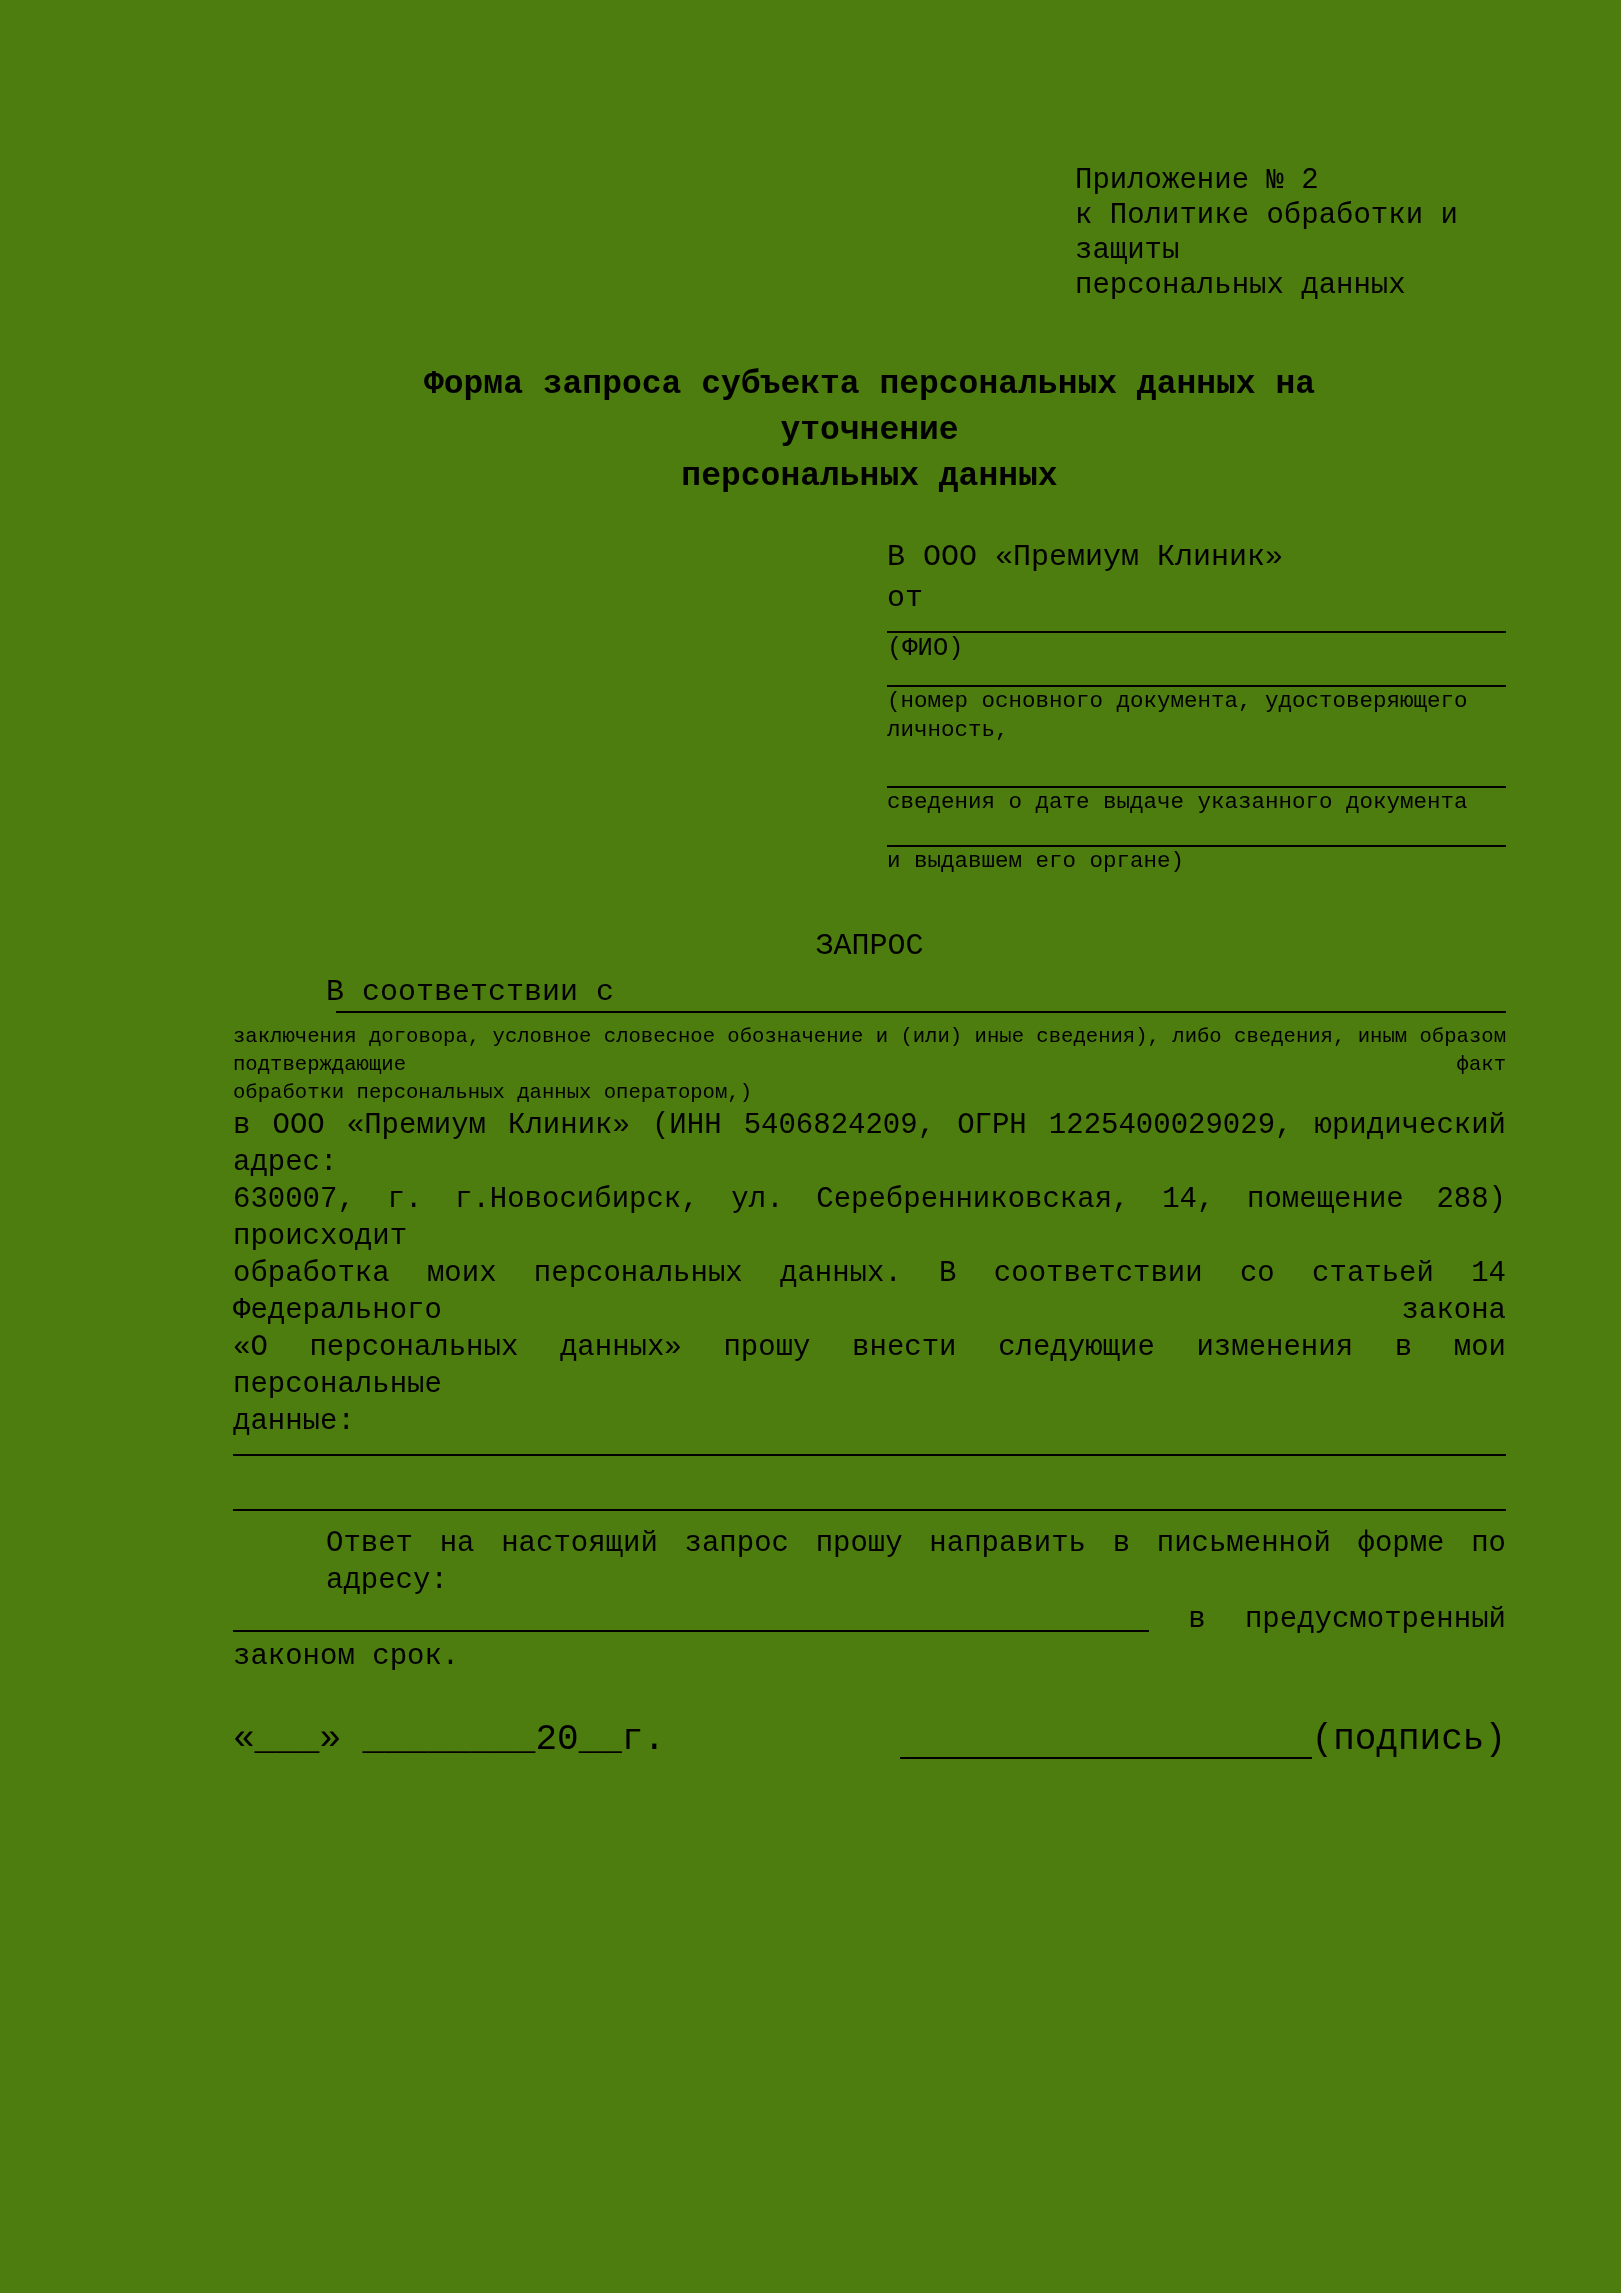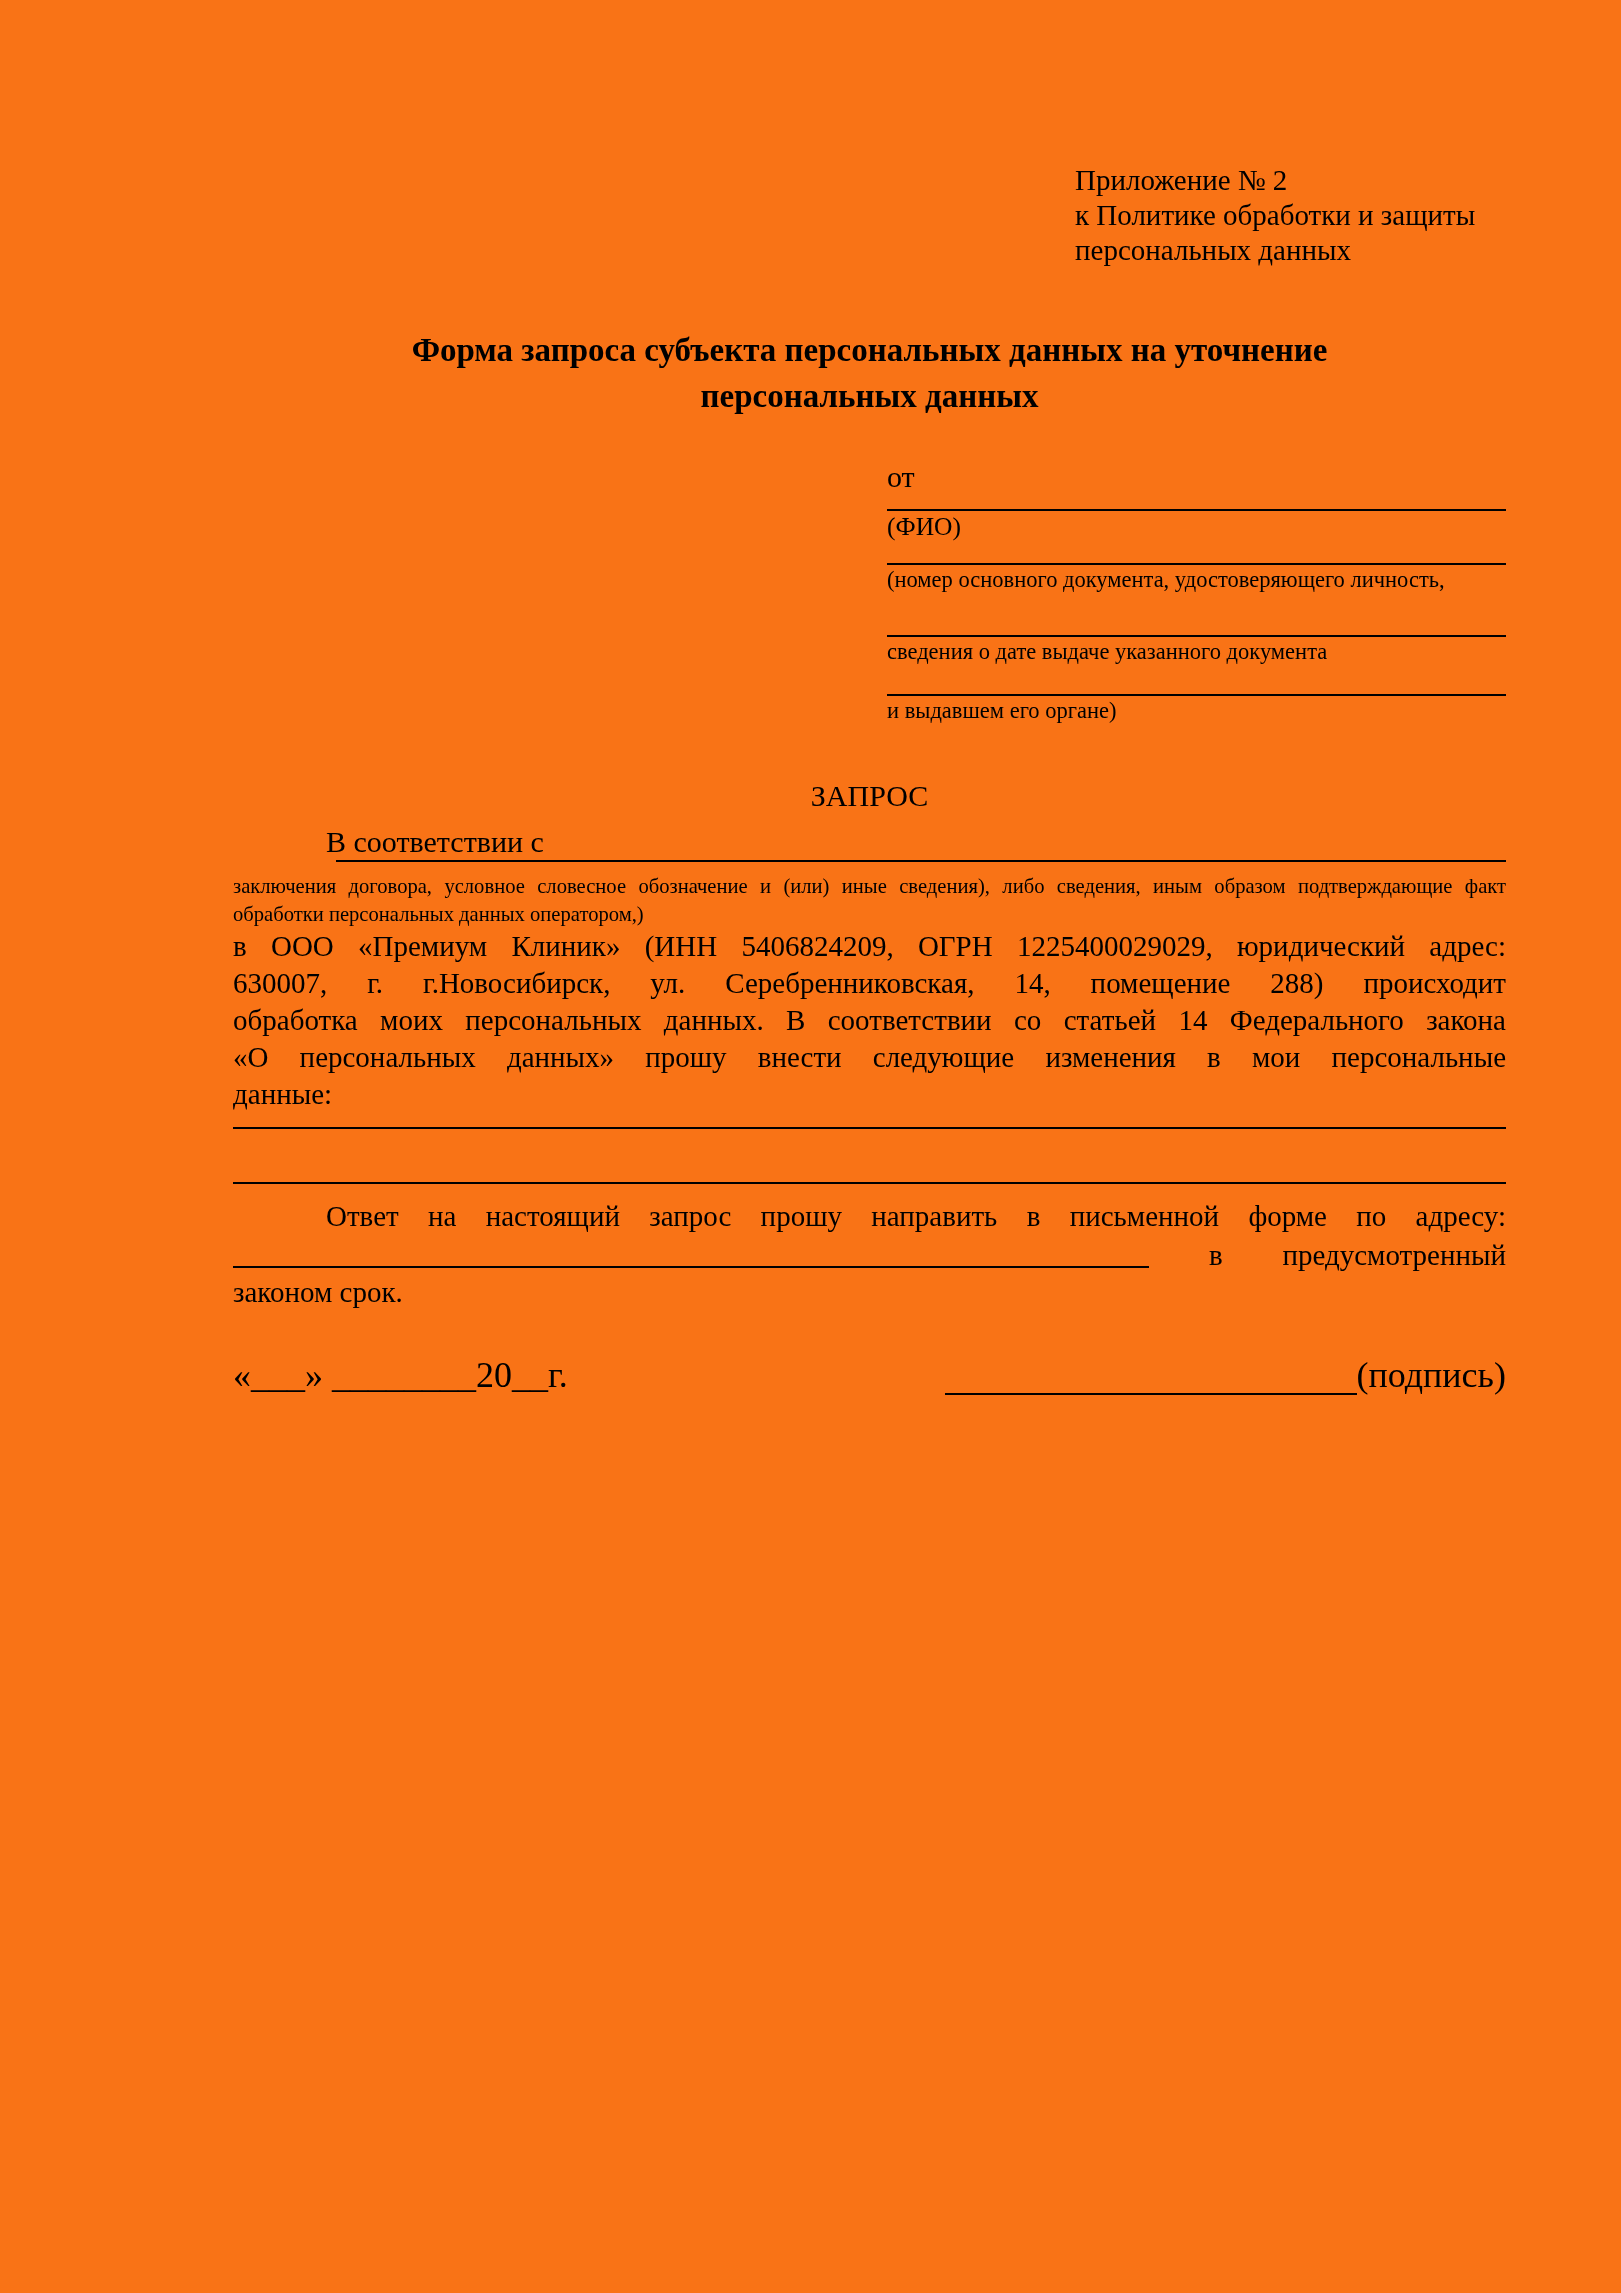--- a/index.html
+++ b/index.html
@@ -1,22 +1,22 @@
 <!DOCTYPE html>
 <html><head>
 <meta charset="utf-8">
 <style>
   html, body { margin: 0; padding: 0; background: #ffffff; }
   .page {
     position: relative;
     width: 1621px;
     height: 2294px;
-    background: #f97316;
+    background: #4d7c0f;
     color: #000000;
-    font-family: Liberation Serif, serif;
+    font-family: Liberation Mono, monospace;
     overflow: hidden;
   }
   .content {
     position: absolute;
     left: 233px;
     top: 163px;
     width: 1273px;
   }
   
   .annex {
@@ -138,20 +138,21 @@
       <div>к Политике обработки и защиты</div>
       <div>персональных данных</div>
     </div>
 
     <div class="title">
       <div>Форма запроса субъекта персональных данных на уточнение</div>
       <div>персональных данных</div>
     </div>
 
     <div class="addressee">
+      <div class="addr-to">В ООО «Премиум Клиник»</div>
       <div class="addr-from">от</div>
       <div class="blank b-fio"></div>
       <div class="cap cap-fio">(ФИО)</div>
       <div class="blank b-doc"></div>
       <div class="cap">(номер основного документа, удостоверяющего личность,</div>
       <div class="blank b-date"></div>
       <div class="cap">сведения о дате выдаче указанного документа</div>
       <div class="blank b-org"></div>
       <div class="cap">и выдавшем его органе)</div>
     </div>

